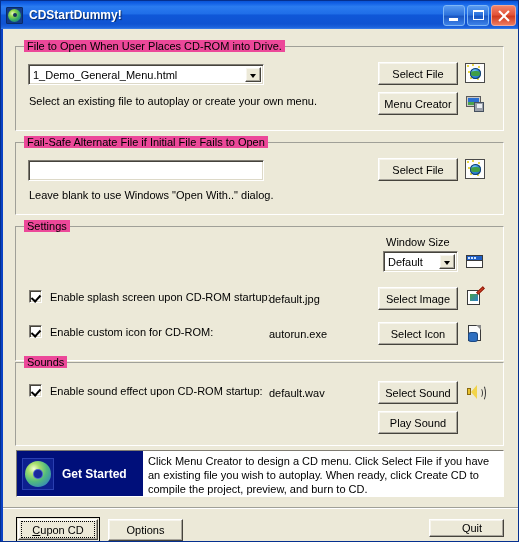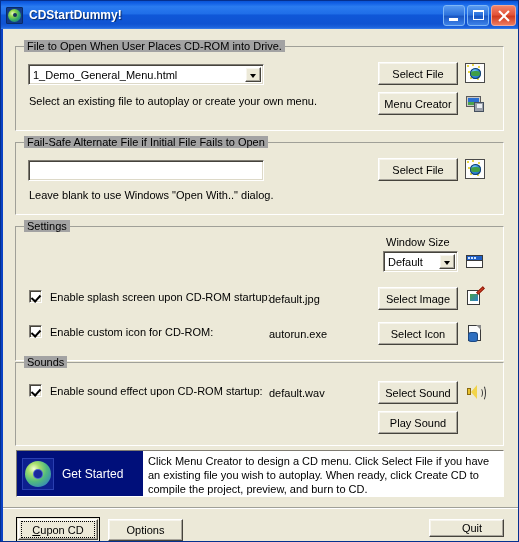--- a/index.html
+++ b/index.html
@@ -117,21 +117,21 @@
     position: absolute;
     left: -1px; top: -1px; right: -1px; bottom: -1px;
     border: 1px solid #a0a098;
     border-right-color: #ffffff;
     border-bottom-color: #ffffff;
     pointer-events: none;
   }
   .group > .gtitle {
     position: absolute;
     top: -7px; left: 8px;
-    background: #a3a3a3;
+    background: #ec4899;
     padding: 0 3px;
     color: #000;
     font-size: 11px;
     white-space: nowrap;
     z-index: 2;
   }
 
   
   .btn {
     position: absolute;
@@ -393,21 +393,21 @@
     background: radial-gradient(circle at 34% 30%,
         #f4ffd8 0%, #a8e06c 22%, #4fb97f 52%, #3a8fb0 78%, #2b5f9e 100%);
   }
   .gs-cd .h {
     position: absolute; left: 11px; top: 11px;
     width: 8px; height: 8px; border-radius: 50%;
     background: #1a2a9c;
     box-shadow: 0 0 0 1px #4a5fd0;
   }
   .gs-left .gs-label {
-    color: #ffffff; font-size: 12px; font-weight: normal;
+    color: #ffffff; font-size: 12px; font-weight: bold;
     margin-left: 8px; white-space: nowrap;
   }
   .gs-right {
     flex: 1 1 auto;
     background: #ffffff;
     padding: 3px 5px 0 5px;
     box-sizing: border-box;
   }
   .gs-right p {
     margin: 0;

